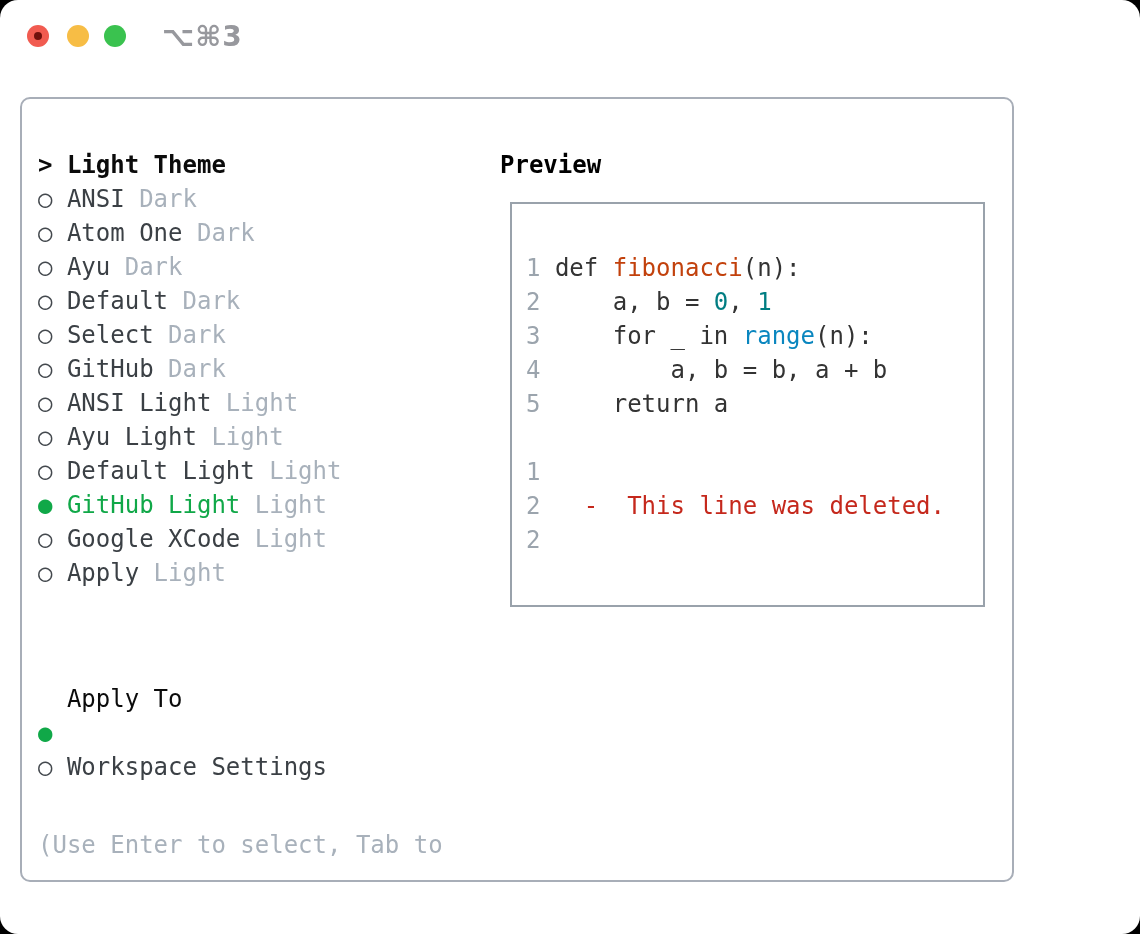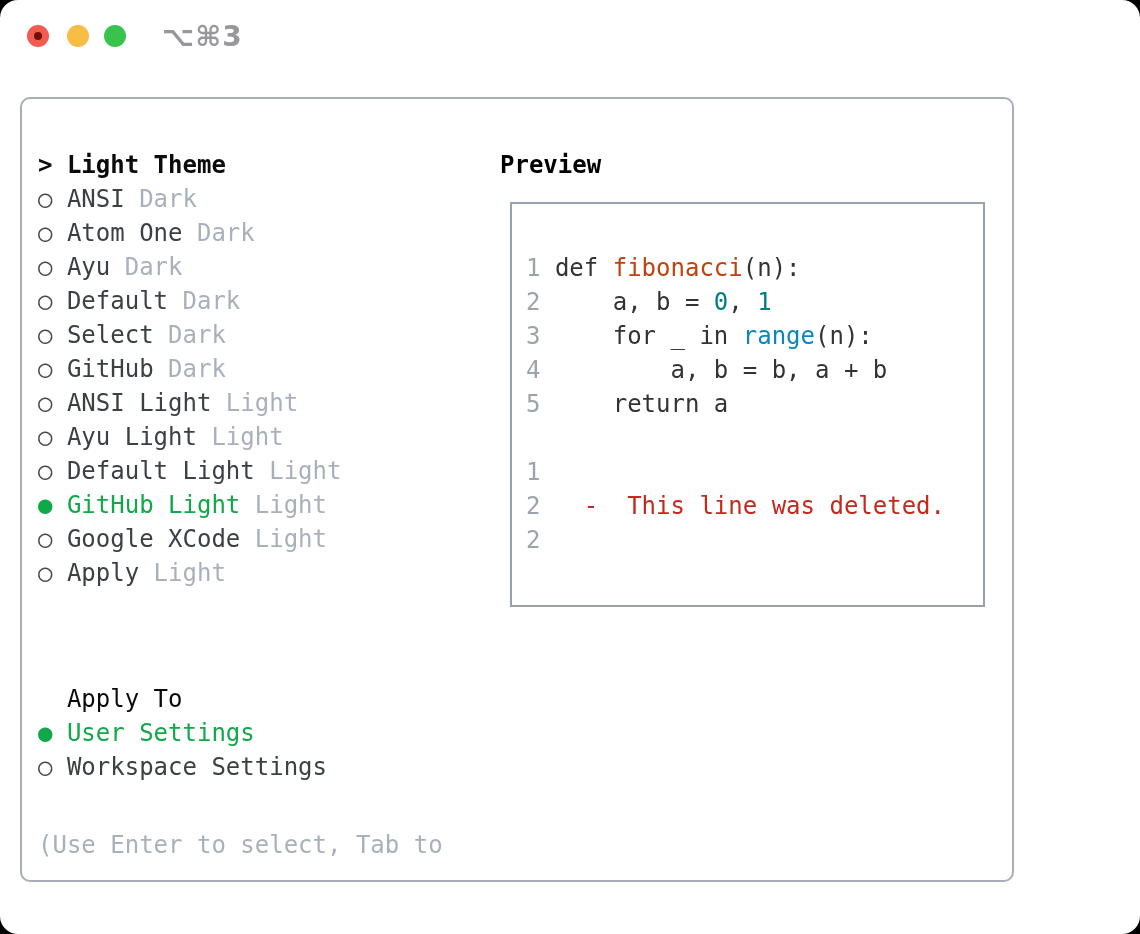--- a/index.html
+++ b/index.html
@@ -102,21 +102,21 @@
   </div>
         </div>
     </div>
 
     <div class="apply-col">
       <div class="row header2">
         <span class="marker"></span><span style="color:#0b0b0b">Apply To</span>
       </div>
       <div id="apply-list">
           <div class="row selected">
-    <span class="marker">●</span><span class="t-name">User Settings</span><span class="t-variant"></span>
+    <span class="marker">●</span><span class="t-variant"></span>
   </div>
           <div class="row">
     <span class="marker">○</span><span class="t-name">Workspace Settings</span><span class="t-variant"></span>
   </div>
         </div>
     </div>
 
     <div class="help">
       <div>(Use Enter to select, Tab to</div>
       <div>change focus)</div>

